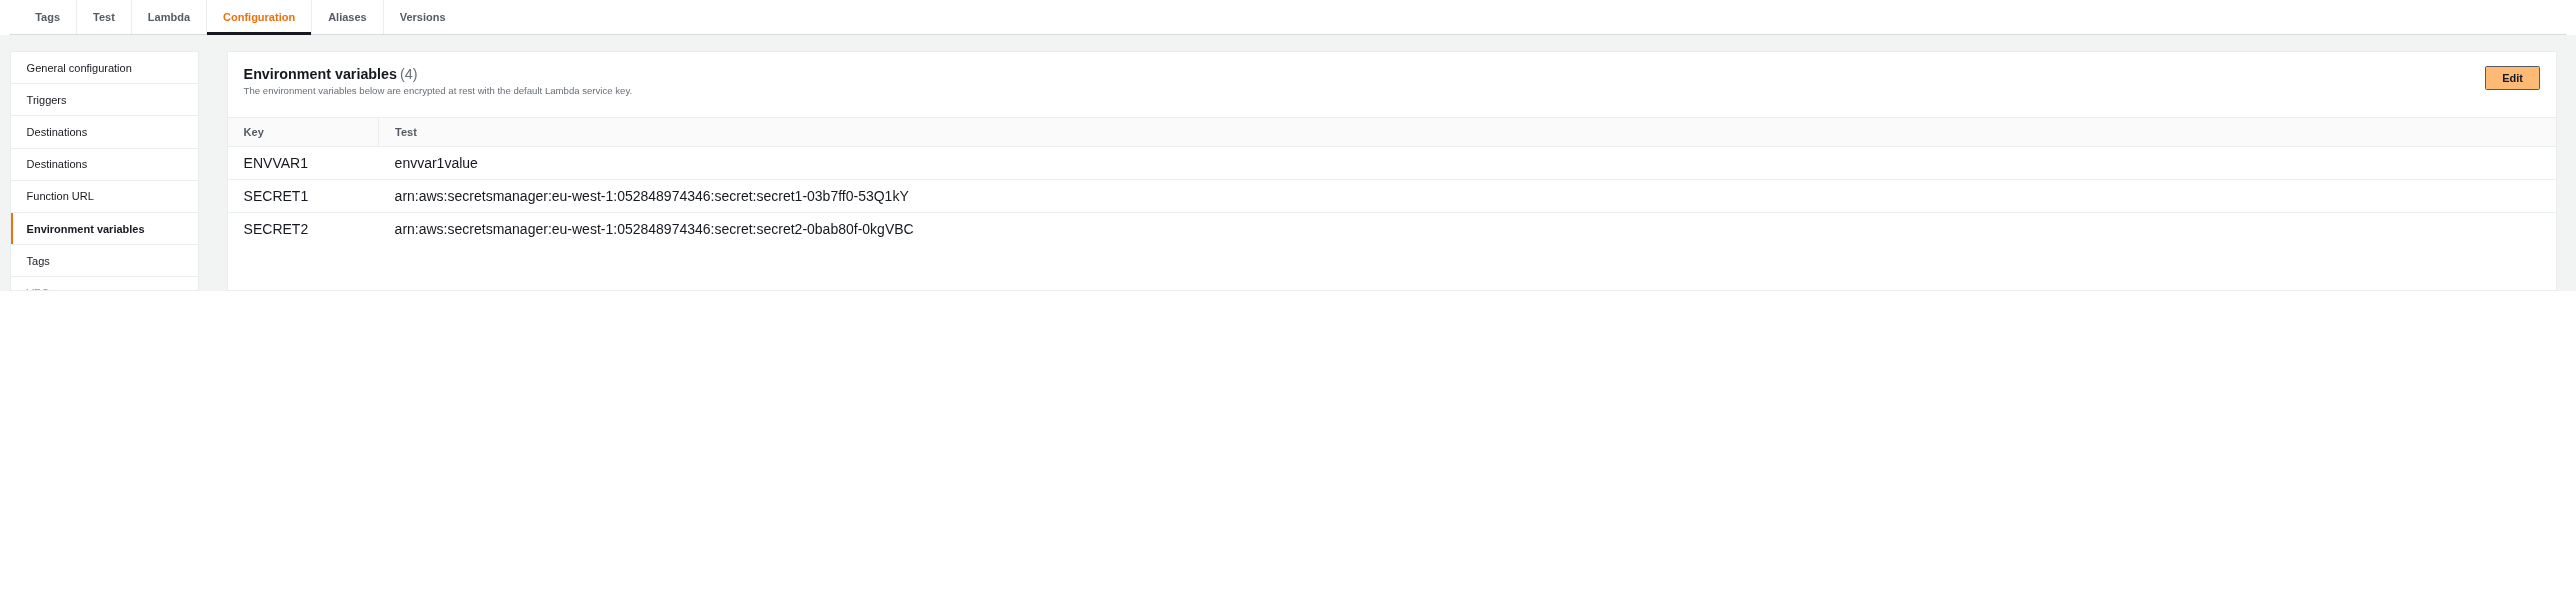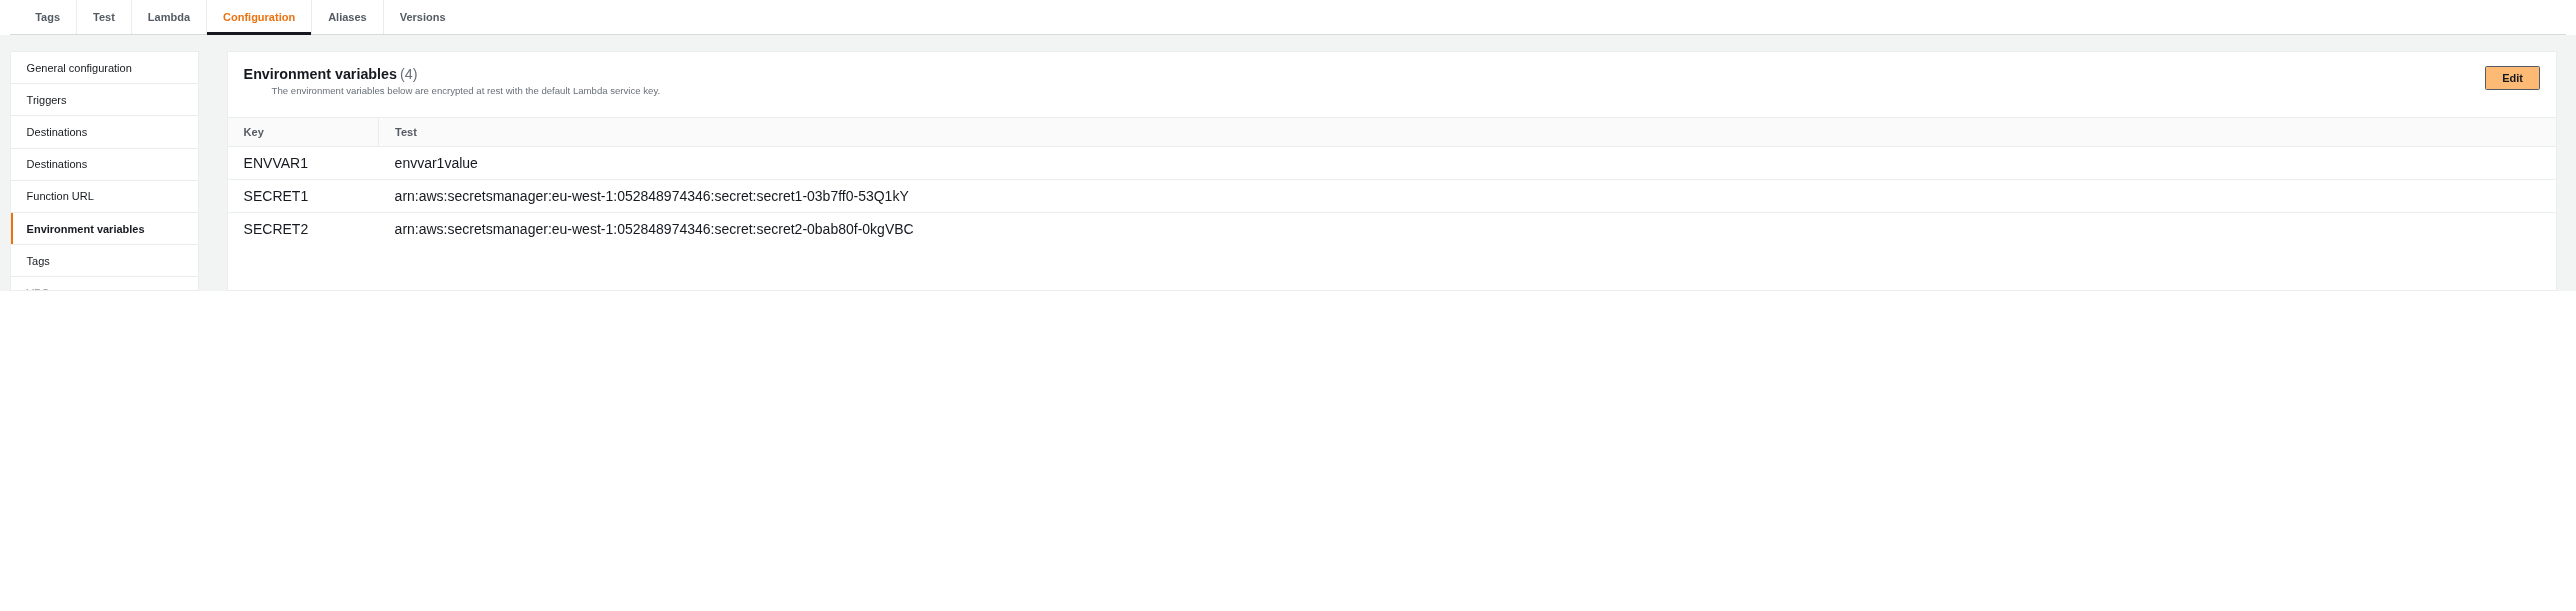--- a/index.html
+++ b/index.html
@@ -97,21 +97,20 @@
       color: #16191f;
     }
     .panel-count {
       font-weight: 400;
       color: #687078;
     }
     .panel-subtitle {
       font-size: 9.6px;
       color: #687078;
       margin-top: 3.2px;
-      margin-left: 28px;
     }
     .edit-btn {
       background: #fdba74;
       border: 0.8px solid #545b64;
       border-radius: 1.6px;
       padding: 4.8px 16px;
       font-size: 11px;
       font-weight: 700;
       cursor: pointer;
       color: #16191f;

